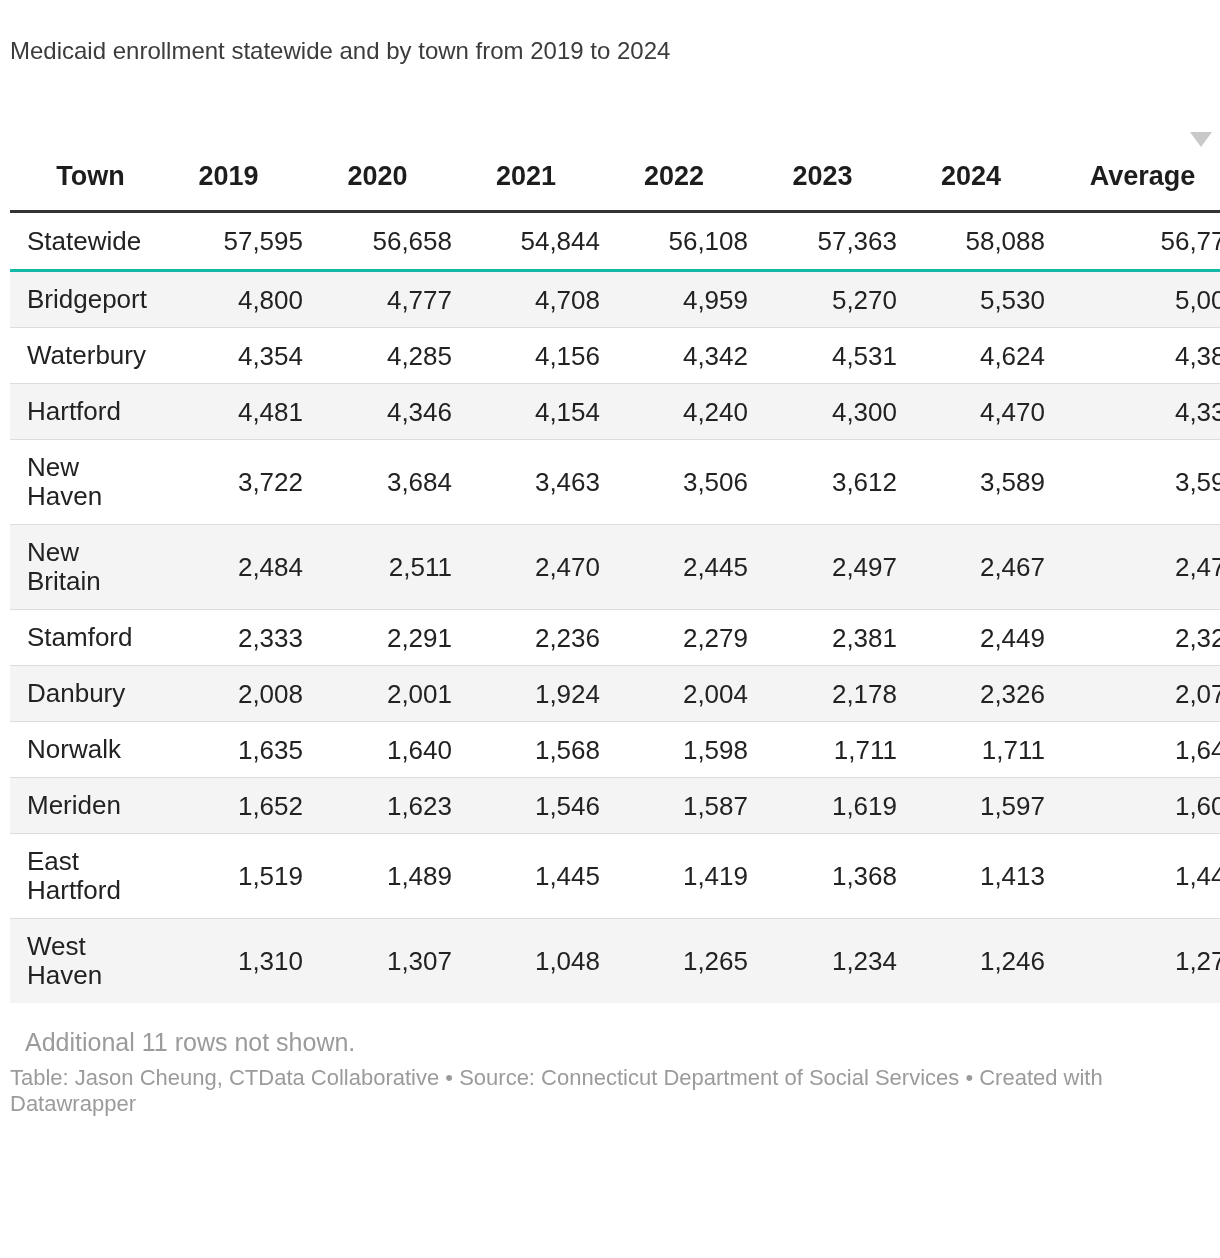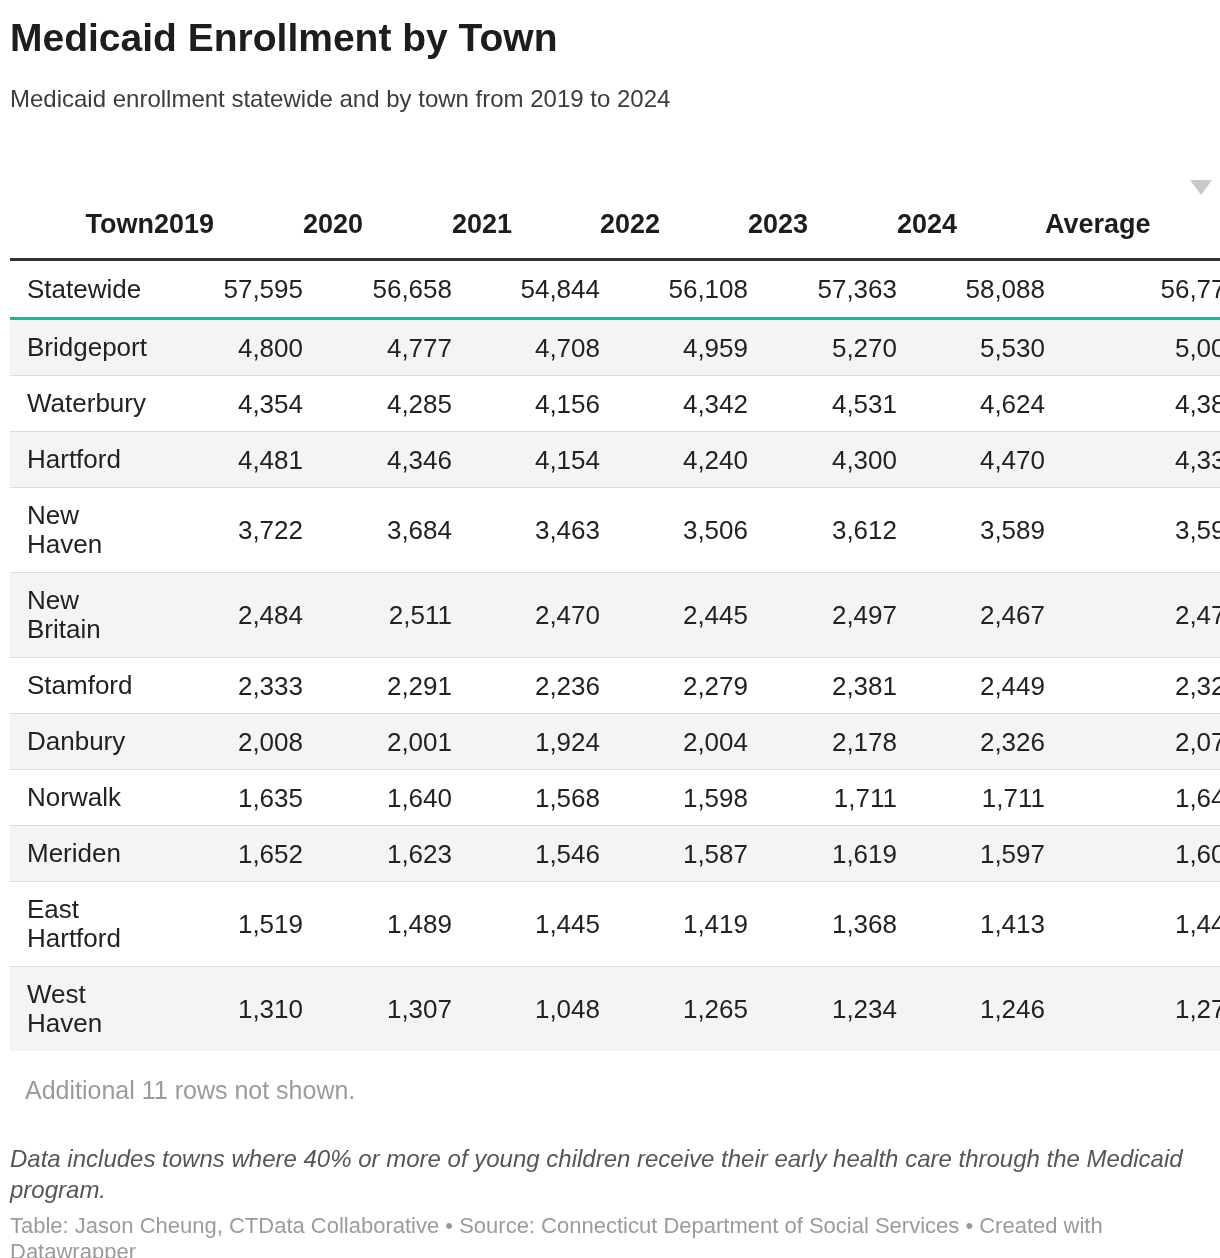--- a/index.html
+++ b/index.html
@@ -12,46 +12,45 @@
   p.subtitle{margin:22px 0 0;font-size:24px;line-height:30px;color:#3c3c3c}
 
   .table-wrap{margin-top:56px;width:1210px;overflow:hidden}
   table{width:1230px;table-layout:fixed;border-collapse:collapse;font-size:26px;color:#222222}
   col.c-town{width:144px}
   col.c-y1{width:149px}col.c-y2{width:149px}col.c-y3{width:148px}
   col.c-y4{width:148px}col.c-y5{width:149px}col.c-y6{width:148px}
   col.c-avg{width:195px}
 
   thead th{
-    font-size:27px;font-weight:700;color:#1d1d1d;text-align:left;
+    font-size:27px;font-weight:700;color:#1d1d1d;text-align:center;
     vertical-align:bottom;line-height:30px;padding:39px 0 19px;
     border-bottom:3px solid #333333;position:relative;cursor:pointer;
   }
-  thead th.town{text-align:right;padding-left:17px}
+  thead th.town{text-align:center;padding-left:17px}
   .sort-triangle{
     position:absolute;top:10px;right:28px;width:0;height:0;
     border-left:11px solid transparent;border-right:11px solid transparent;
     border-top:15px solid #c9c9c9;
   }
 
   td{text-align:right;vertical-align:middle;line-height:28px;padding:13px 0}
   td.town{text-align:left;padding-left:17px;line-height:29px;white-space:pre-line}
   tr.statewide-row td{line-height:30px;border-bottom:3px solid #14b8a6}
   tr.town-row td{border-top:1px solid #dcdcdc}
   tr.striped{background:#f4f4f4}
 
   p.rows-note{margin:24px 15px 0;font-size:25px;line-height:30px;color:#9b9b9b}
   p.data-note{margin:38px 0 0;font-size:24px;line-height:31px;font-style:italic;color:#565656;max-width:1198px}
   p.credits{margin:8px 0 0;font-size:22px;line-height:26px;color:#9b9b9b;max-width:1150px}
 </style>
 </head>
 <body>
 
 <div class="page">
-  <h1 class="title">Medicaid Enrollment by Town</h1>
   <p class="subtitle">Medicaid enrollment statewide and by town from 2019 to 2024</p>
 
   <div class="table-wrap">
     <table>
       <colgroup>
         <col class="c-town">
           <col class="c-y1">
           <col class="c-y2">
           <col class="c-y3">
         <col class="c-y4">
@@ -194,15 +193,14 @@
             <td>1,265</td>
             <td>1,234</td>
             <td>1,246</td>
             <td>1,272</td>
           </tr>
         </tbody>
     </table>
   </div>
 
   <p class="rows-note">Additional 11 rows not shown.</p>
-  <p class="data-note">Data includes towns where 40% or more of young children receive their early health care through the Medicaid program.</p>
   <p class="credits">Table: Jason Cheung, CTData Collaborative • Source: Connecticut Department of Social Services • Created with Datawrapper</p>
 </div>
 
 </body></html>

